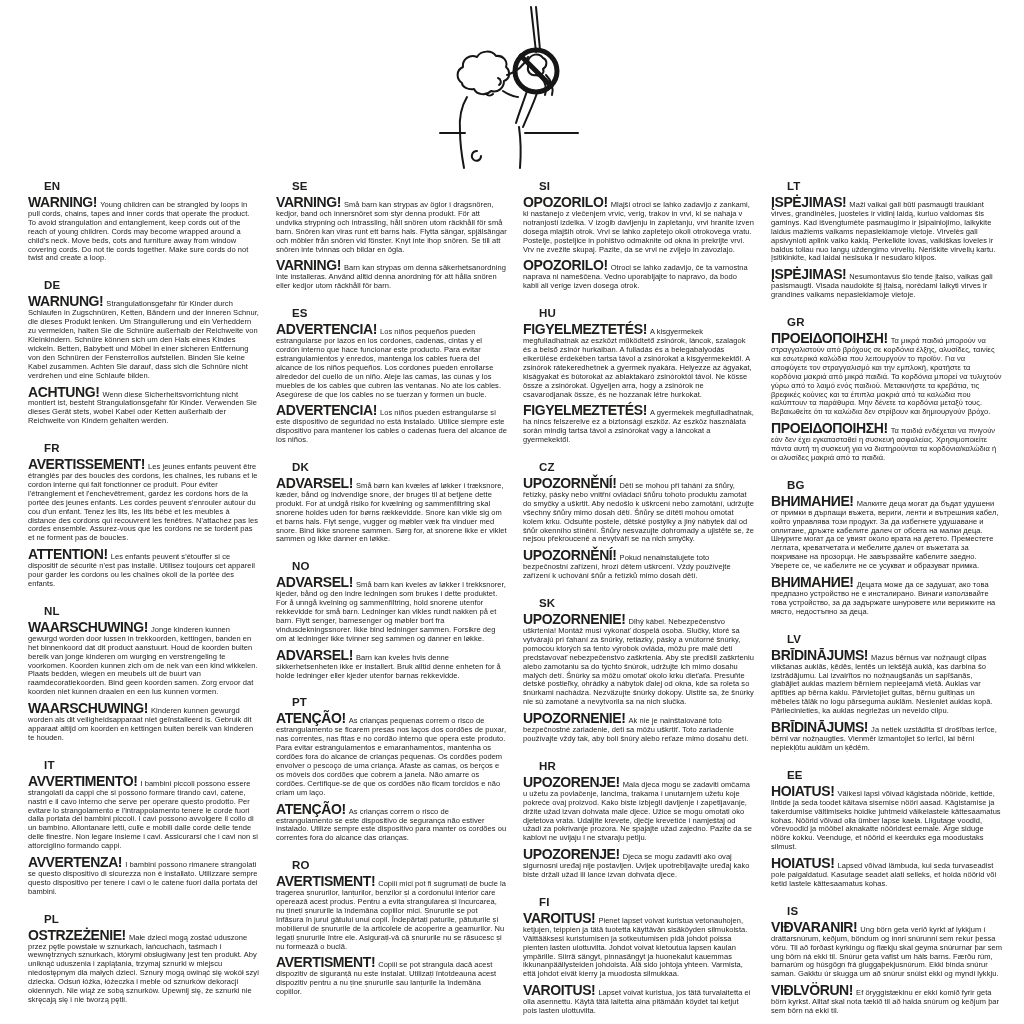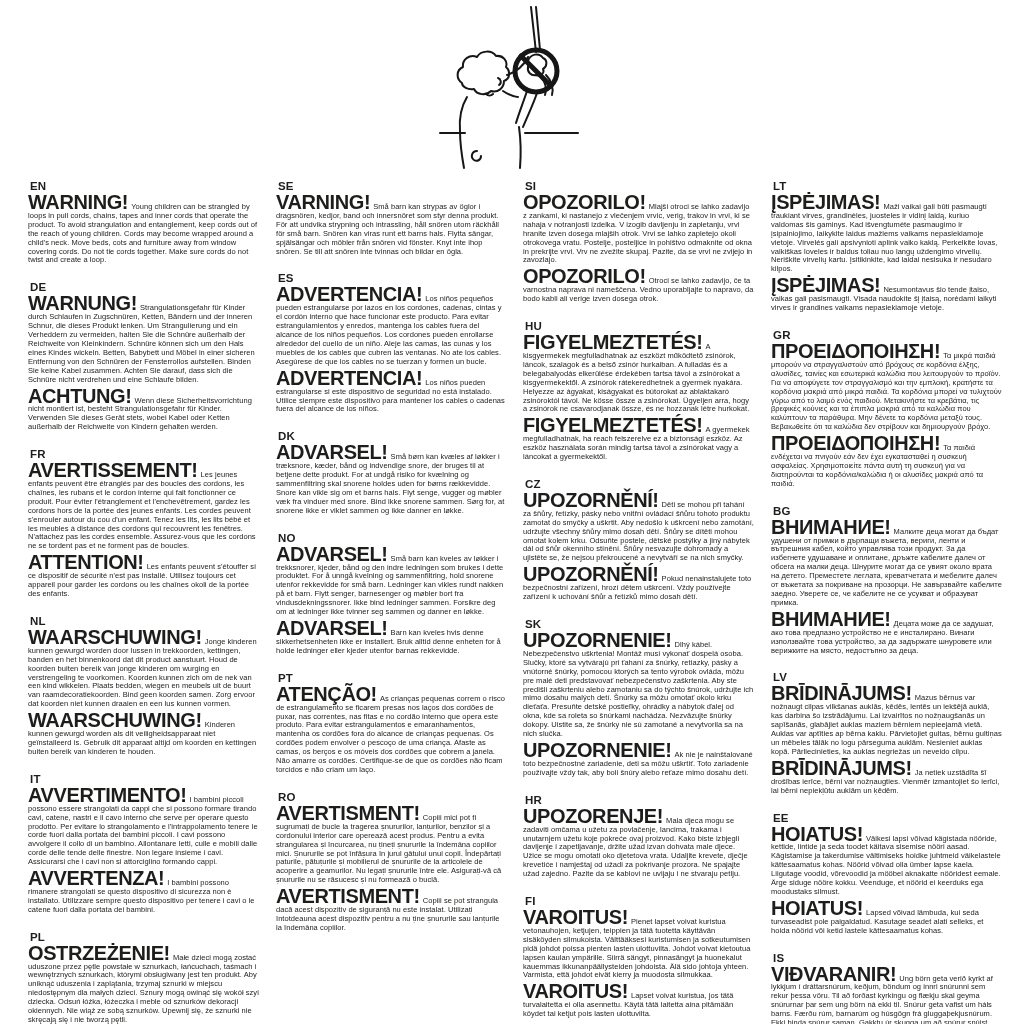--- a/index.html
+++ b/index.html
@@ -8,23 +8,23 @@
     font-family:"Liberation Sans",sans-serif;color:#1d1d1b;
     -webkit-font-smoothing:antialiased;
   }
   .page{position:absolute;inset:0;background:#fff;overflow:hidden;}
   .illustration{position:absolute;left:415px;top:5px;width:230px;height:175px;}
   .illustration path,.illustration circle{fill:none;stroke:#161616;stroke-width:2;stroke-linecap:round;stroke-linejoin:round;}
   .illustration .thick{stroke-width:5;}
   .col{position:absolute;top:180px;width:231px;}
   .col-0{left:28px;} .col-1{left:276px;} .col-2{left:523px;} .col-3{left:771px;}
   .lang-section{margin:0 0 16px 0;}
-  .lang-code{font-weight:bold;font-size:11.5px;line-height:13px;margin:0 0 5px 2px;letter-spacing:0.2px;}
+  .lang-code{font-weight:bold;font-size:11.5px;line-height:13px;margin:0 0 5px 16px;letter-spacing:0.2px;}
   .warn{margin:0 0 7px 0;font-size:7.5px;line-height:8.9px;letter-spacing:0.05px;}
-  .warn-heading{font-weight:bold;font-size:20px;letter-spacing:-0.4px;margin-right:3px;line-height:9px;}
+  .warn-heading{font-weight:bold;font-size:14px;letter-spacing:-0.4px;margin-right:3px;line-height:9px;}
   .warn-body{}
 </style>
 </head>
 <body>
 
 <div class="page">
 
   <svg class="illustration" viewBox="0 0 230 175" aria-hidden="true">
     <g>
       <path d="M116,2 L121,47"></path>
@@ -105,20 +105,23 @@
     </p>
 
   </section>
     </div>
   <div class="col col-1">
       <section class="lang-section">
     <div class="lang-code">SE</div>
     <p class="warn">
       <span class="warn-heading">VARNING!</span><span class="warn-body">Små barn kan strypas av öglor i dragsnören, kedjor, band och innersnöret som styr denna produkt. För att undvika strypning och intrassling, håll snören utom räckhåll för små barn. Snören kan viras runt ett barns hals. Flytta sängar, spjälsängar och möbler från snören vid fönster. Knyt inte ihop snören. Se till att snören inte tvinnas och bildar en ögla.</span>
     </p>
+    <p class="warn">
+      <span class="warn-heading">VARNING!</span><span class="warn-body">Barn kan strypas om denna säkerhetsanordning inte installeras. Använd alltid denna anordning för att hålla snören eller kedjor utom räckhåll för barn.</span>
+    </p>
   </section>
       <section class="lang-section">
     <div class="lang-code">ES</div>
     <p class="warn">
       <span class="warn-heading">ADVERTENCIA!</span><span class="warn-body">Los niños pequeños pueden estrangularse por lazos en los cordones, cadenas, cintas y el cordón interno que hace funcionar este producto. Para evitar estrangulamientos y enredos, mantenga los cables fuera del alcance de los niños pequeños. Los cordones pueden enrollarse alrededor del cuello de un niño. Aleje las camas, las cunas y los muebles de los cables que cubren las ventanas. No ate los cables. Asegúrese de que los cables no se tuerzan y formen un bucle.</span>
     </p>
     <p class="warn">
       <span class="warn-heading">ADVERTENCIA!</span><span class="warn-body">Los niños pueden estrangularse si este dispositivo de seguridad no está instalado. Utilice siempre este dispositivo para mantener los cables o cadenas fuera del alcance de los niños.</span>
     </p>
   </section>
@@ -135,20 +138,23 @@
     </p>
     <p class="warn">
       <span class="warn-heading">ADVARSEL!</span><span class="warn-body">Barn kan kveles hvis denne sikkerhetsenheten ikke er installert. Bruk alltid denne enheten for å holde ledninger eller kjeder utenfor barnas rekkevidde.</span>
     </p>
   </section>
       <section class="lang-section">
     <div class="lang-code">PT</div>
     <p class="warn">
       <span class="warn-heading">ATENÇÃO!</span><span class="warn-body">As crianças pequenas correm o risco de estrangulamento se ficarem presas nos laços dos cordões de puxar, nas correntes, nas fitas e no cordão interno que opera este produto. Para evitar estrangulamentos e emaranhamentos, mantenha os cordões fora do alcance de crianças pequenas. Os cordões podem envolver o pescoço de uma criança. Afaste as camas, os berços e os móveis dos cordões que cobrem a janela. Não amarre os cordões. Certifique-se de que os cordões não ficam torcidos e não criam um laço.</span>
     </p>
+    <p class="warn">
+      <span class="warn-heading">ATENÇÃO!</span><span class="warn-body">As crianças correm o risco de estrangulamento se este dispositivo de segurança não estiver instalado. Utilize sempre este dispositivo para manter os cordões ou correntes fora do alcance das crianças.</span>
+    </p>
   </section>
       <section class="lang-section">
     <div class="lang-code">RO</div>
     <p class="warn">
       <span class="warn-heading">AVERTISMENT!</span><span class="warn-body">Copiii mici pot fi sugrumați de bucle la tragerea șnururilor, lanțurilor, benzilor și a cordonului interior care operează acest produs. Pentru a evita strangularea și încurcarea, nu țineți șnururile la îndemâna copiilor mici. Șnururile se pot înfășura în jurul gâtului unui copil. Îndepărtați paturile, pătuțurile și mobilierul de șnururile de la articolele de acoperire a geamurilor. Nu legați șnururile între ele. Asigurați-vă că șnururile nu se răsucesc și nu formează o buclă.</span>
     </p>
     <p class="warn">
       <span class="warn-heading">AVERTISMENT!</span><span class="warn-body">Copiii se pot strangula dacă acest dispozitiv de siguranță nu este instalat. Utilizați întotdeauna acest dispozitiv pentru a nu ține șnururile sau lanțurile la îndemâna copiilor.</span>
     </p>
   </section>
@@ -162,21 +168,21 @@
     <p class="warn">
       <span class="warn-heading">OPOZORILO!</span><span class="warn-body">Otroci se lahko zadavijo, če ta varnostna naprava ni nameščena. Vedno uporabljajte to napravo, da bodo kabli ali verige izven dosega otrok.</span>
     </p>
   </section>
       <section class="lang-section">
     <div class="lang-code">HU</div>
     <p class="warn">
       <span class="warn-heading">FIGYELMEZTETÉS!</span><span class="warn-body">A kisgyermekek megfulladhatnak az eszközt működtető zsinórok, láncok, szalagok és a belső zsinór hurkaiban. A fulladás és a belegabalyodás elkerülése érdekében tartsa távol a zsinórokat a kisgyermekektől. A zsinórok rátekeredhetnek a gyermek nyakára. Helyezze az ágyakat, kiságyakat és bútorokat az ablaktakaró zsinóroktól távol. Ne kösse össze a zsinórokat. Ügyeljen arra, hogy a zsinórok ne csavarodjanak össze, és ne hozzanak létre hurkokat.</span>
     </p>
     <p class="warn">
-      <span class="warn-heading">FIGYELMEZTETÉS!</span><span class="warn-body">A gyermekek megfulladhatnak, ha reach felszerelve ez a biztonsági eszköz. Az eszköz használata során mindig tartsa távol a zsinórokat vagy a láncokat a gyermekektől.</span>
+      <span class="warn-heading">FIGYELMEZTETÉS!</span><span class="warn-body">A gyermekek megfulladhatnak, ha nincs felszerelve ez a biztonsági eszköz. Az eszköz használata során mindig tartsa távol a zsinórokat vagy a láncokat a gyermekektől.</span>
     </p>
   </section>
       <section class="lang-section">
     <div class="lang-code">CZ</div>
     <p class="warn">
       <span class="warn-heading">UPOZORNĚNÍ!</span><span class="warn-body">Děti se mohou při tahání za šňůry, řetízky, pásky nebo vnitřní ovládací šňůru tohoto produktu zamotat do smyčky a uškrtit. Aby nedošlo k uškrcení nebo zamotání, udržujte všechny šňůry mimo dosah dětí. Šňůry se dítěti mohou omotat kolem krku. Odsuňte postele, dětské postýlky a jiný nábytek dál od šňůr okenního stínění. Šňůry nesvazujte dohromady a ujistěte se, že nejsou překroucené a nevytváří se na nich smyčky.</span>
     </p>
     <p class="warn">
       <span class="warn-heading">UPOZORNĚNÍ!</span><span class="warn-body">Pokud nenainstalujete toto bezpečnostní zařízení, hrozí dětem uškrcení. Vždy používejte zařízení k uchování šňůr a řetízků mimo dosah dětí.</span>
     </p>
@@ -188,20 +194,23 @@
     </p>
     <p class="warn">
       <span class="warn-heading">UPOZORNENIE!</span><span class="warn-body">Ak nie je nainštalované toto bezpečnostné zariadenie, deti sa môžu uškrtiť. Toto zariadenie používajte vždy tak, aby boli šnúry alebo reťaze mimo dosahu detí.</span>
     </p>
   </section>
       <section class="lang-section">
     <div class="lang-code">HR</div>
     <p class="warn">
       <span class="warn-heading">UPOZORENJE!</span><span class="warn-body">Mala djeca mogu se zadaviti omčama u užetu za povlačenje, lancima, trakama i unutarnjem užetu koje pokreće ovaj proizvod. Kako biste izbjegli davljenje i zapetljavanje, držite užad izvan dohvata male djece. Užice se mogu omotati oko djetetova vrata. Udaljite krevete, dječje krevetiće i namještaj od užadi za pokrivanje prozora. Ne spajajte užad zajedno. Pazite da se kablovi ne uvijaju i ne stvaraju petlju.</span>
     </p>
+    <p class="warn">
+      <span class="warn-heading">UPOZORENJE!</span><span class="warn-body">Djeca se mogu zadaviti ako ovaj sigurnosni uređaj nije postavljen. Uvijek upotrebljavajte uređaj kako biste držali užad ili lance izvan dohvata djece.</span>
+    </p>
   </section>
       <section class="lang-section">
     <div class="lang-code">FI</div>
     <p class="warn">
       <span class="warn-heading">VAROITUS!</span><span class="warn-body">Pienet lapset voivat kuristua vetonauhojen, ketjujen, teippien ja tätä tuotetta käyttävän sisäköyden silmukoista. Välttääksesi kuristumisen ja sotkeutumisen pidä johdot poissa pienten lasten ulottuvilta. Johdot voivat kietoutua lapsen kaulan ympärille. Siirrä sängyt, pinnasängyt ja huonekalut kauemmas ikkunanpäällysteiden johdoista. Älä sido johtoja yhteen. Varmista, että johdot eivät kierry ja muodosta silmukkaa.</span>
     </p>
     <p class="warn">
       <span class="warn-heading">VAROITUS!</span><span class="warn-body">Lapset voivat kuristua, jos tätä turvalaitetta ei olla asennettu. Käytä tätä laitetta aina pitämään köydet tai ketjut pois lasten ulottuvilta.</span>
     </p>
   </section>

